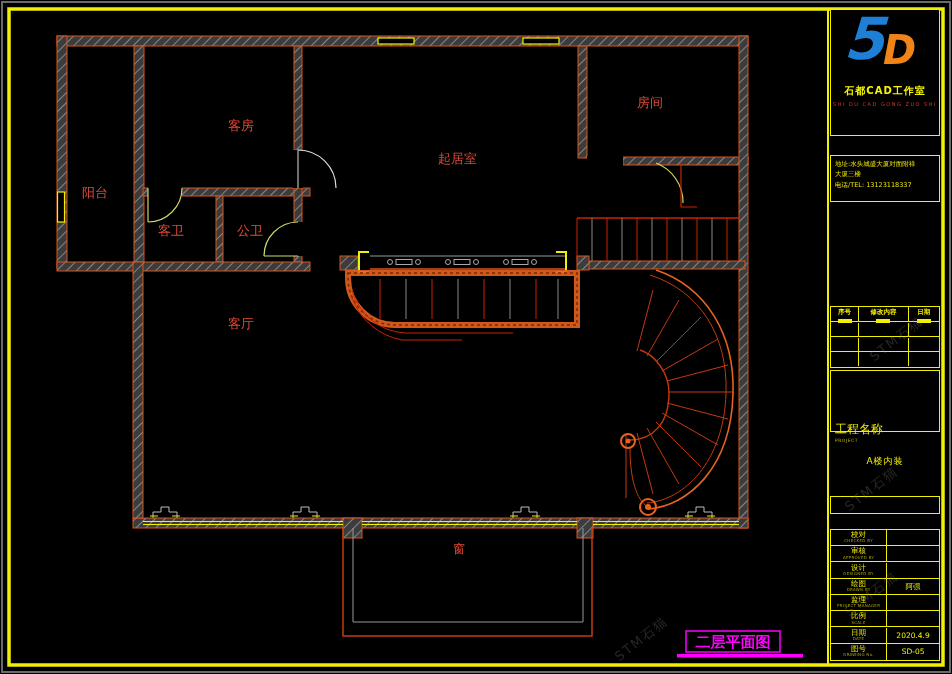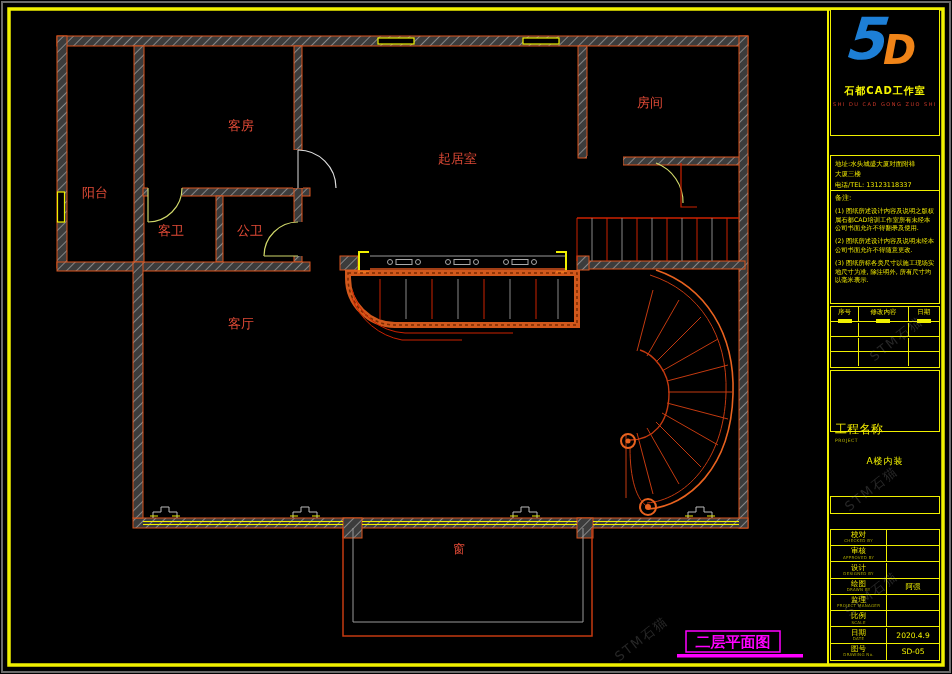--- a/index.html
+++ b/index.html
@@ -15,21 +15,21 @@
   .logo-glyphs .g5{position:absolute;left:18px;top:-6px;font-size:58px;font-weight:900;font-style:italic;
       color:#1d7fd6;transform:skewX(-6deg);line-height:1;}
   .logo-glyphs .gd{position:absolute;left:52px;top:14px;font-size:40px;font-weight:900;font-style:italic;
       color:#f08418;line-height:1;}
   .studio-name{font-size:10px;font-weight:bold;color:#f5f500;letter-spacing:1px;margin-top:4px;white-space:nowrap;}
   .studio-pinyin{font-size:5px;color:#d03a2a;letter-spacing:1.5px;margin-top:3px;white-space:nowrap;}
   .addr{font-size:6.5px;line-height:1.6;padding:3px 4px;color:#efe800;}
   .notes{font-size:6.3px;line-height:1.4;padding:3px 4px;color:#efe800;}
   .notes .nt{font-size:7px;margin-bottom:3px;}
   .notes p{margin:0 0 4px 0;}
-  .revtbl{display:grid;grid-template-columns:26% 46% 28%;}
+  .revtbl{display:grid;grid-template-columns:26% 46% 28%;font-weight:bold;}
   .revtbl .c{border-right:1px solid #f0f000;border-bottom:1px solid #f0f000;box-sizing:border-box;
       text-align:center;}
   .revtbl .c:nth-child(3n){border-right:none;}
   .revtbl .hdr{font-size:6.5px;padding-top:1px;height:15px;color:#efe800;}
   .chip{display:inline-block;width:14px;height:4px;background:#f0f000;margin-top:1px;}
   .revtbl .empty{height:14px;}
   .seclabel{font-size:12px;color:#efe800;padding:3px 0 0 4px;margin-top:47px;}
   .seclabel-en{font-size:4.5px;color:#b8b400;padding-left:4px;letter-spacing:.5px;}
   .secvalue{font-size:9px;color:#f5f500;text-align:center;margin-top:12px;letter-spacing:1px;}
   .infotbl{display:grid;grid-template-columns:52% 48%;}
@@ -245,26 +245,20 @@
       <div class="studio-name">石都CAD工作室</div>
       <div class="studio-pinyin">SHI DU CAD GONG ZUO SHI</div>
     </div>
 
     <div class="tsec addr" style="top:131px;height:47px;margin-top:15px;">
       <div>地址:水头城盛大厦对面附祥</div>
       <div>大厦三楼</div>
       <div>电话/TEL: 13123118337</div>
     </div>
 
-    <div class="tsec notes" style="top:181px;height:114px;">
-      <div class="nt">备注:</div>
-      <p>(1) 图纸所述设计内容及说明之版权属石都CAD培训工作室所有未经本公司书面允许不得翻录及使用.</p>
-      <p>(2) 图纸所述设计内容及说明未经本公司书面允许不得随意更改.</p>
-      <p>(3) 图纸所标各类尺寸以施工现场实地尺寸为准, 除注明外, 所有尺寸均以毫米表示.</p>
-    </div>
 
     <div class="tsec revtbl" style="top:297px;height:62px;">
       <div class="c hdr">
         <span>序号</span><br><span class="chip"></span>
       </div>
       <div class="c hdr">
         <span>修改内容</span><br><span class="chip"></span>
       </div>
       <div class="c hdr">
         <span>日期</span><br><span class="chip"></span>

